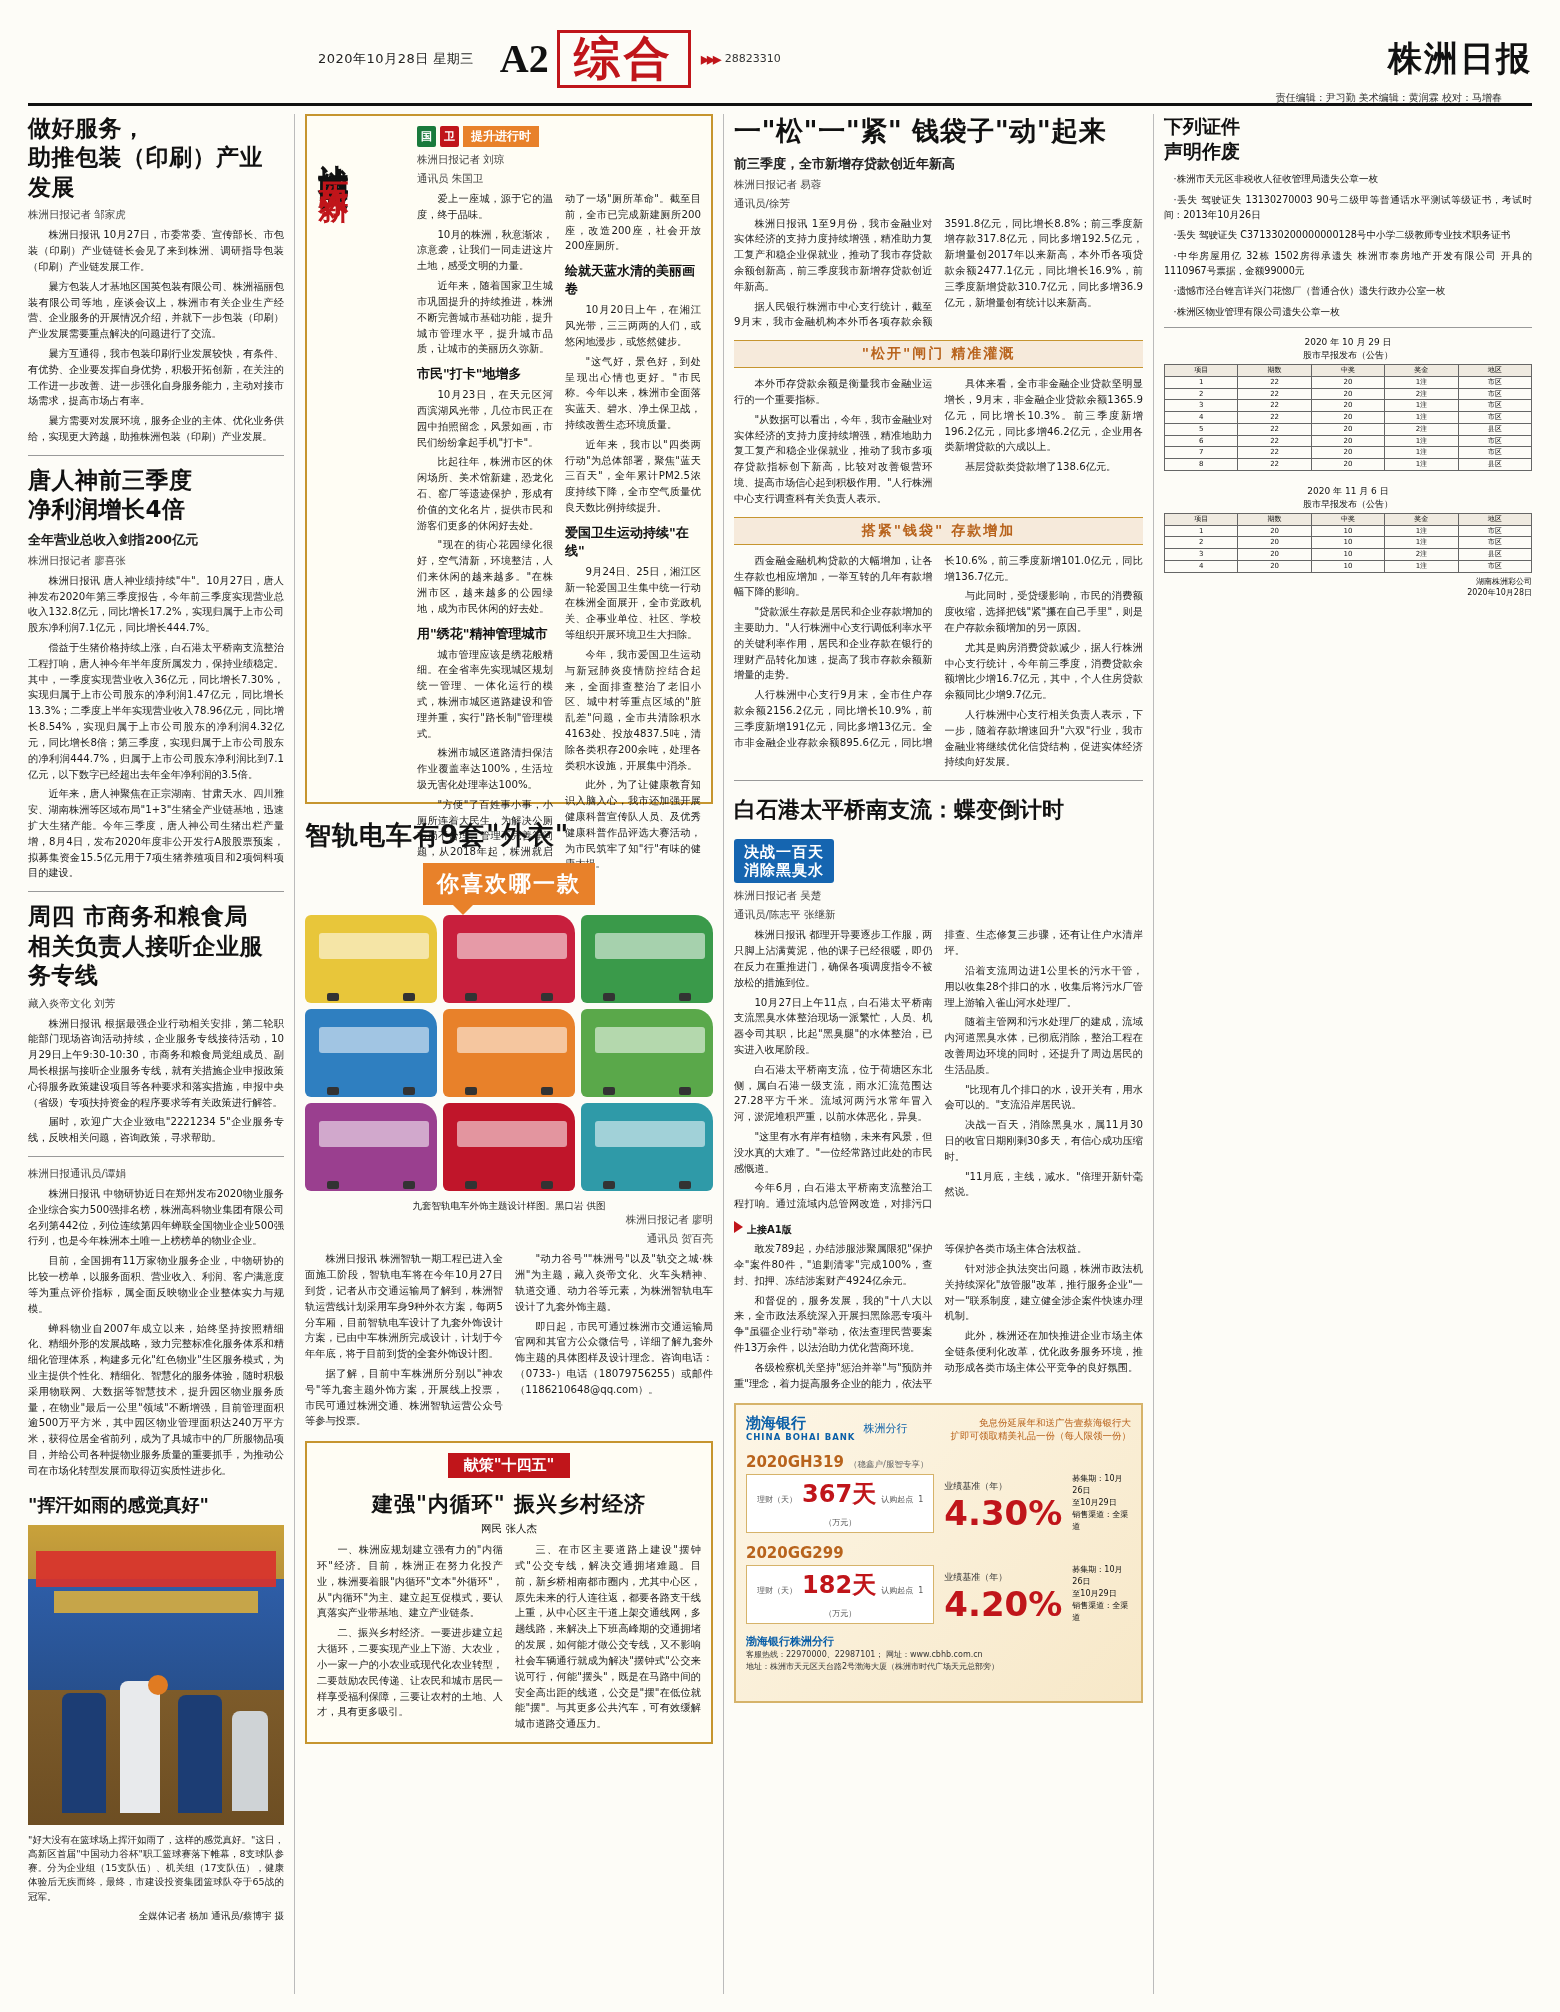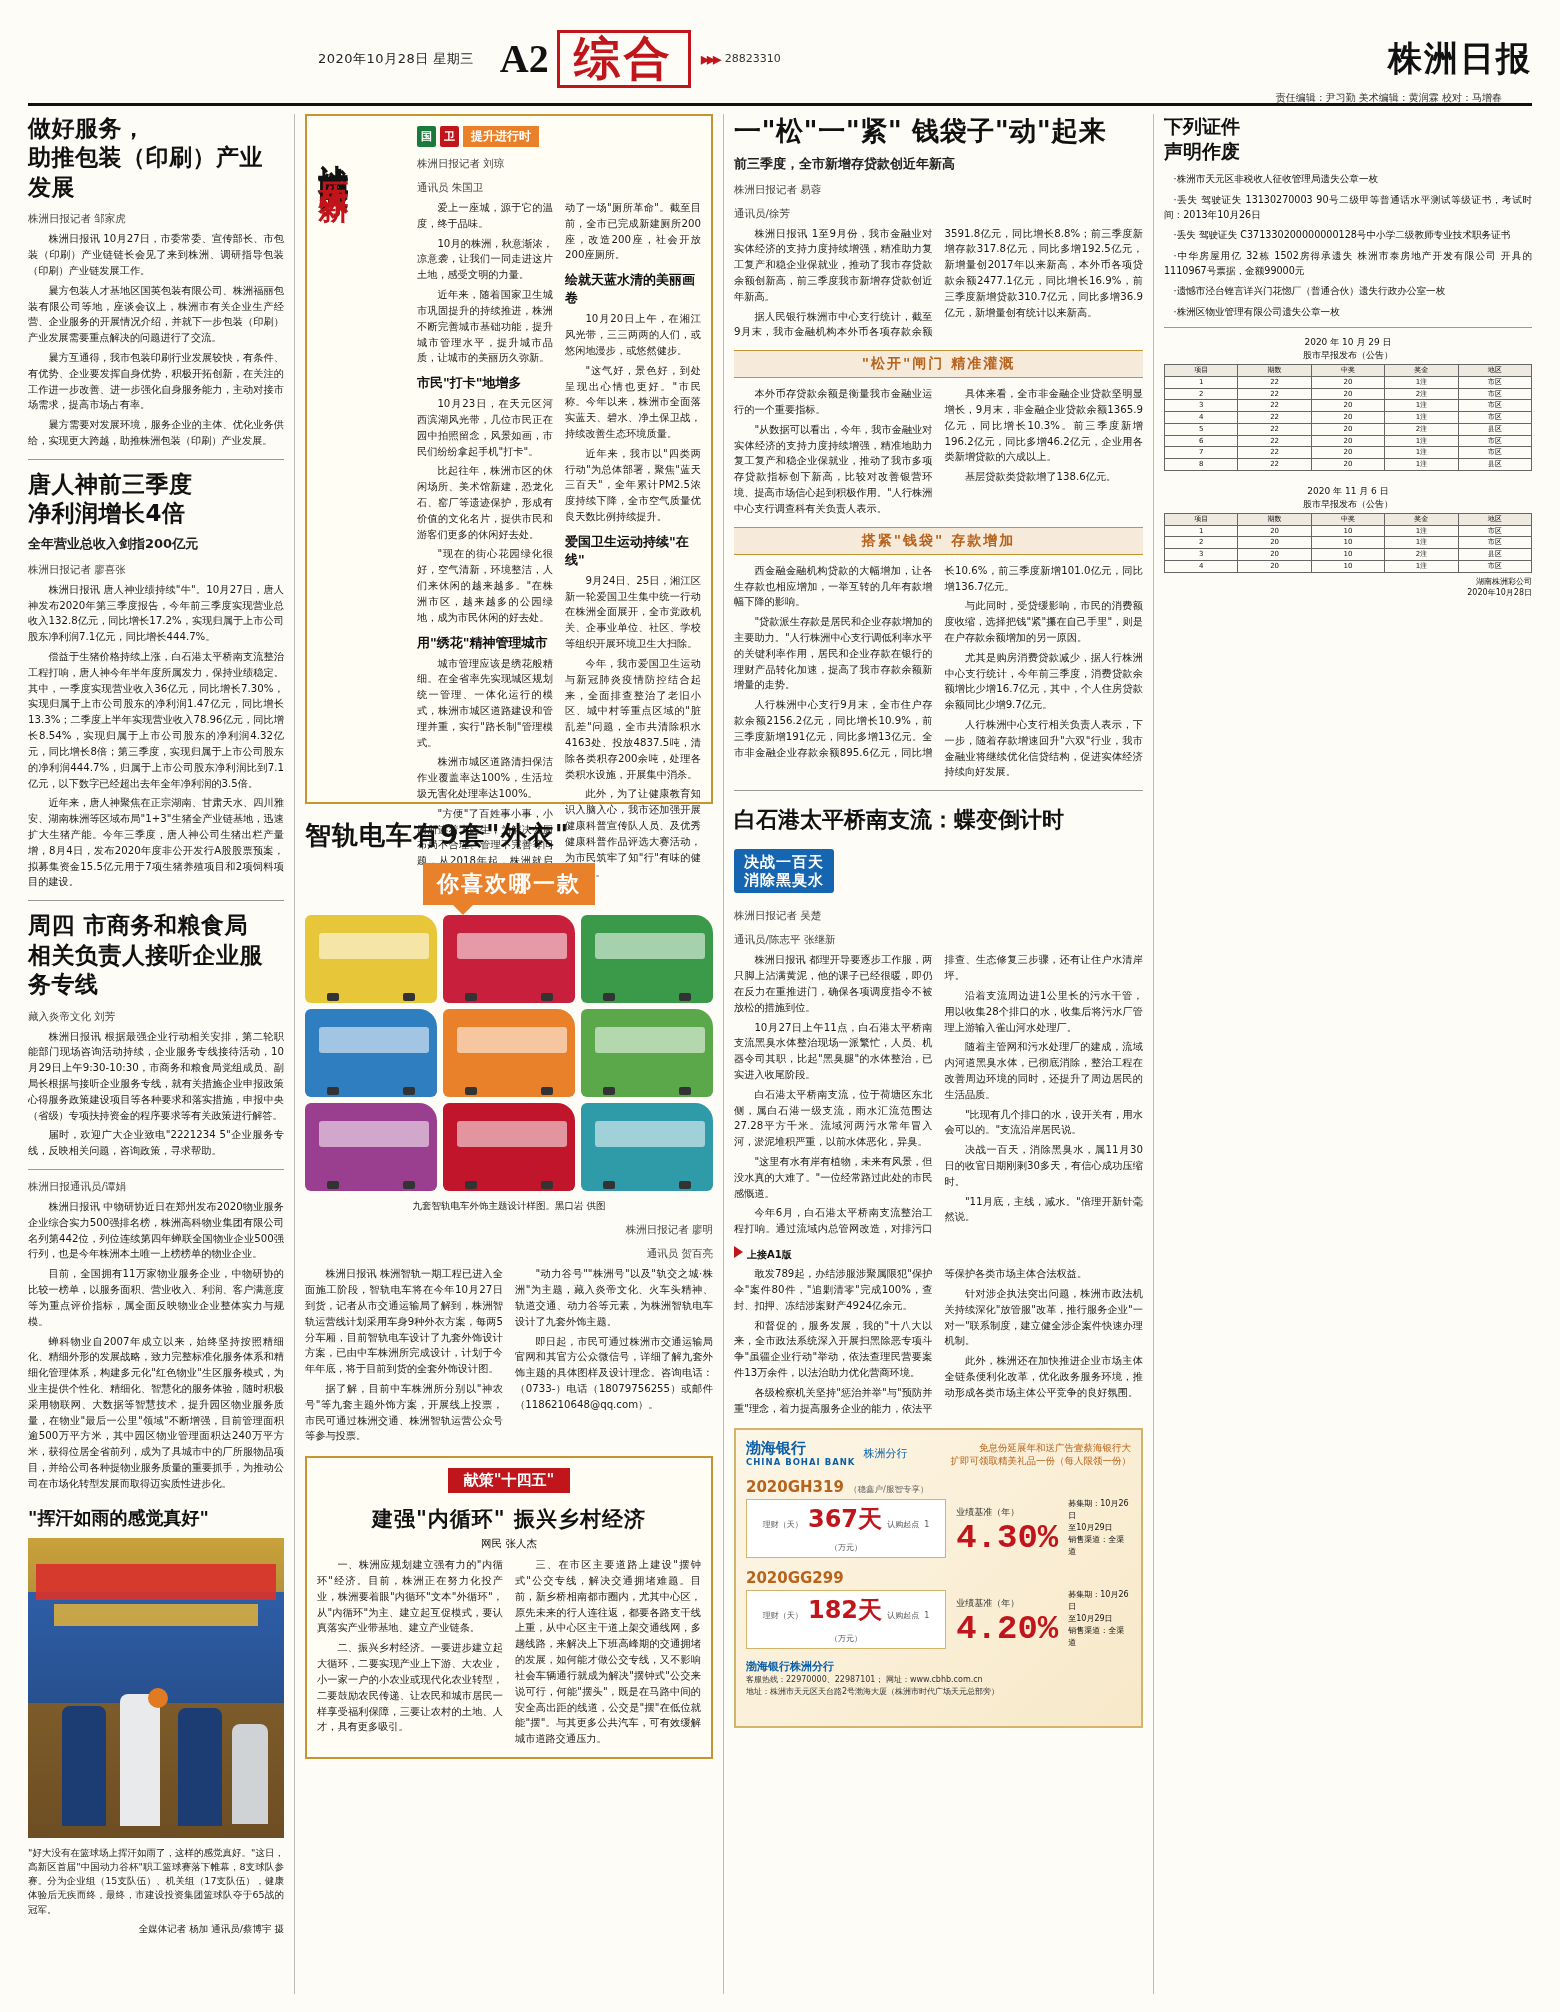--- a/index.html
+++ b/index.html
@@ -58,21 +58,21 @@
   .c1 { width:266px; padding-right:10px; }
   .c2 { width:430px; padding:0 10px; border-left:1px solid #bbb; border-right:1px solid #bbb;}
   .c3 { width:430px; padding:0 10px; border-right:1px solid #bbb;}
   .c4 { width:378px; padding-left:10px; }
 
   h2.hl {
     font-size:23px; font-weight:bold; line-height:1.28;
     margin:0 0 6px 0; letter-spacing:0.5px;
   }
   h3.sub { font-size:13px; font-weight:bold; margin:0 0 5px 0; color:#222;}
-  .byline { font-size:10.5px; color:#444; margin:10px 0 5px 0; }
+  .byline { font-size:10.5px; color:#444; margin:0 0 5px 0; }
   .rule { border-top:1px solid #999; margin:10px 0 10px 0; }
   .body-txt {
     font-size:10.2px; line-height:1.55; text-align:justify;
     color:#1a1a1a; text-indent:2em;
     margin:0 0 4px 0;
     font-family:"DejaVu Sans",sans-serif;
   }
 
   
   .photo-quote { font-size:18px; font-weight:bold; margin:14px 0 8px 0;}
@@ -182,21 +182,21 @@
   .bank-logo small{display:block; font-size:8.5px; letter-spacing:1px;}
   .bank-note { font-size:9.5px; color:#b8631c; line-height:1.4; margin-left:auto; text-align:right;}
   .prod { margin-top:10px; }
   .prod-name { color:#b8631c; font-size:15px; font-weight:bold;}
   .prod-row { display:flex; align-items:center; gap:10px; margin-top:2px;}
   .prod-days {
     background:#fff; border:1px solid #d6b36a; padding:3px 8px; text-align:center; min-width:92px;
   }
   .prod-days .d { font-size:24px; font-weight:bold; color:#c0151a;}
   .prod-days .t { font-size:8px; color:#555;}
-  .rate { font-size:34px; font-weight:bold; color:#c0151a;font-family:Liberation Mono, monospace;}
+  .rate { font-size:34px; font-weight:bold; color:#c0151a;}
   .rate-lab { font-size:9px; color:#333;}
   .bank-foot { font-size:11px; color:#0a5fa8; font-weight:bold; margin-top:10px;}
   .bank-addr { font-size:8px; color:#333; line-height:1.5;}
 
   
   .notice-title { font-size:19px; font-weight:bold; text-align:left; line-height:1.3; margin:0 0 8px 0;}
   .notice-list { font-size:9.6px; line-height:1.6; text-align:justify; }
   .notice-list p { margin:0 0 5px 0; text-indent:1em;}
   .tbl-head { font-size:9px; text-align:center; margin:8px 0 2px 0;}
   table.grid { width:100%; border-collapse:collapse; font-size:7px; }

